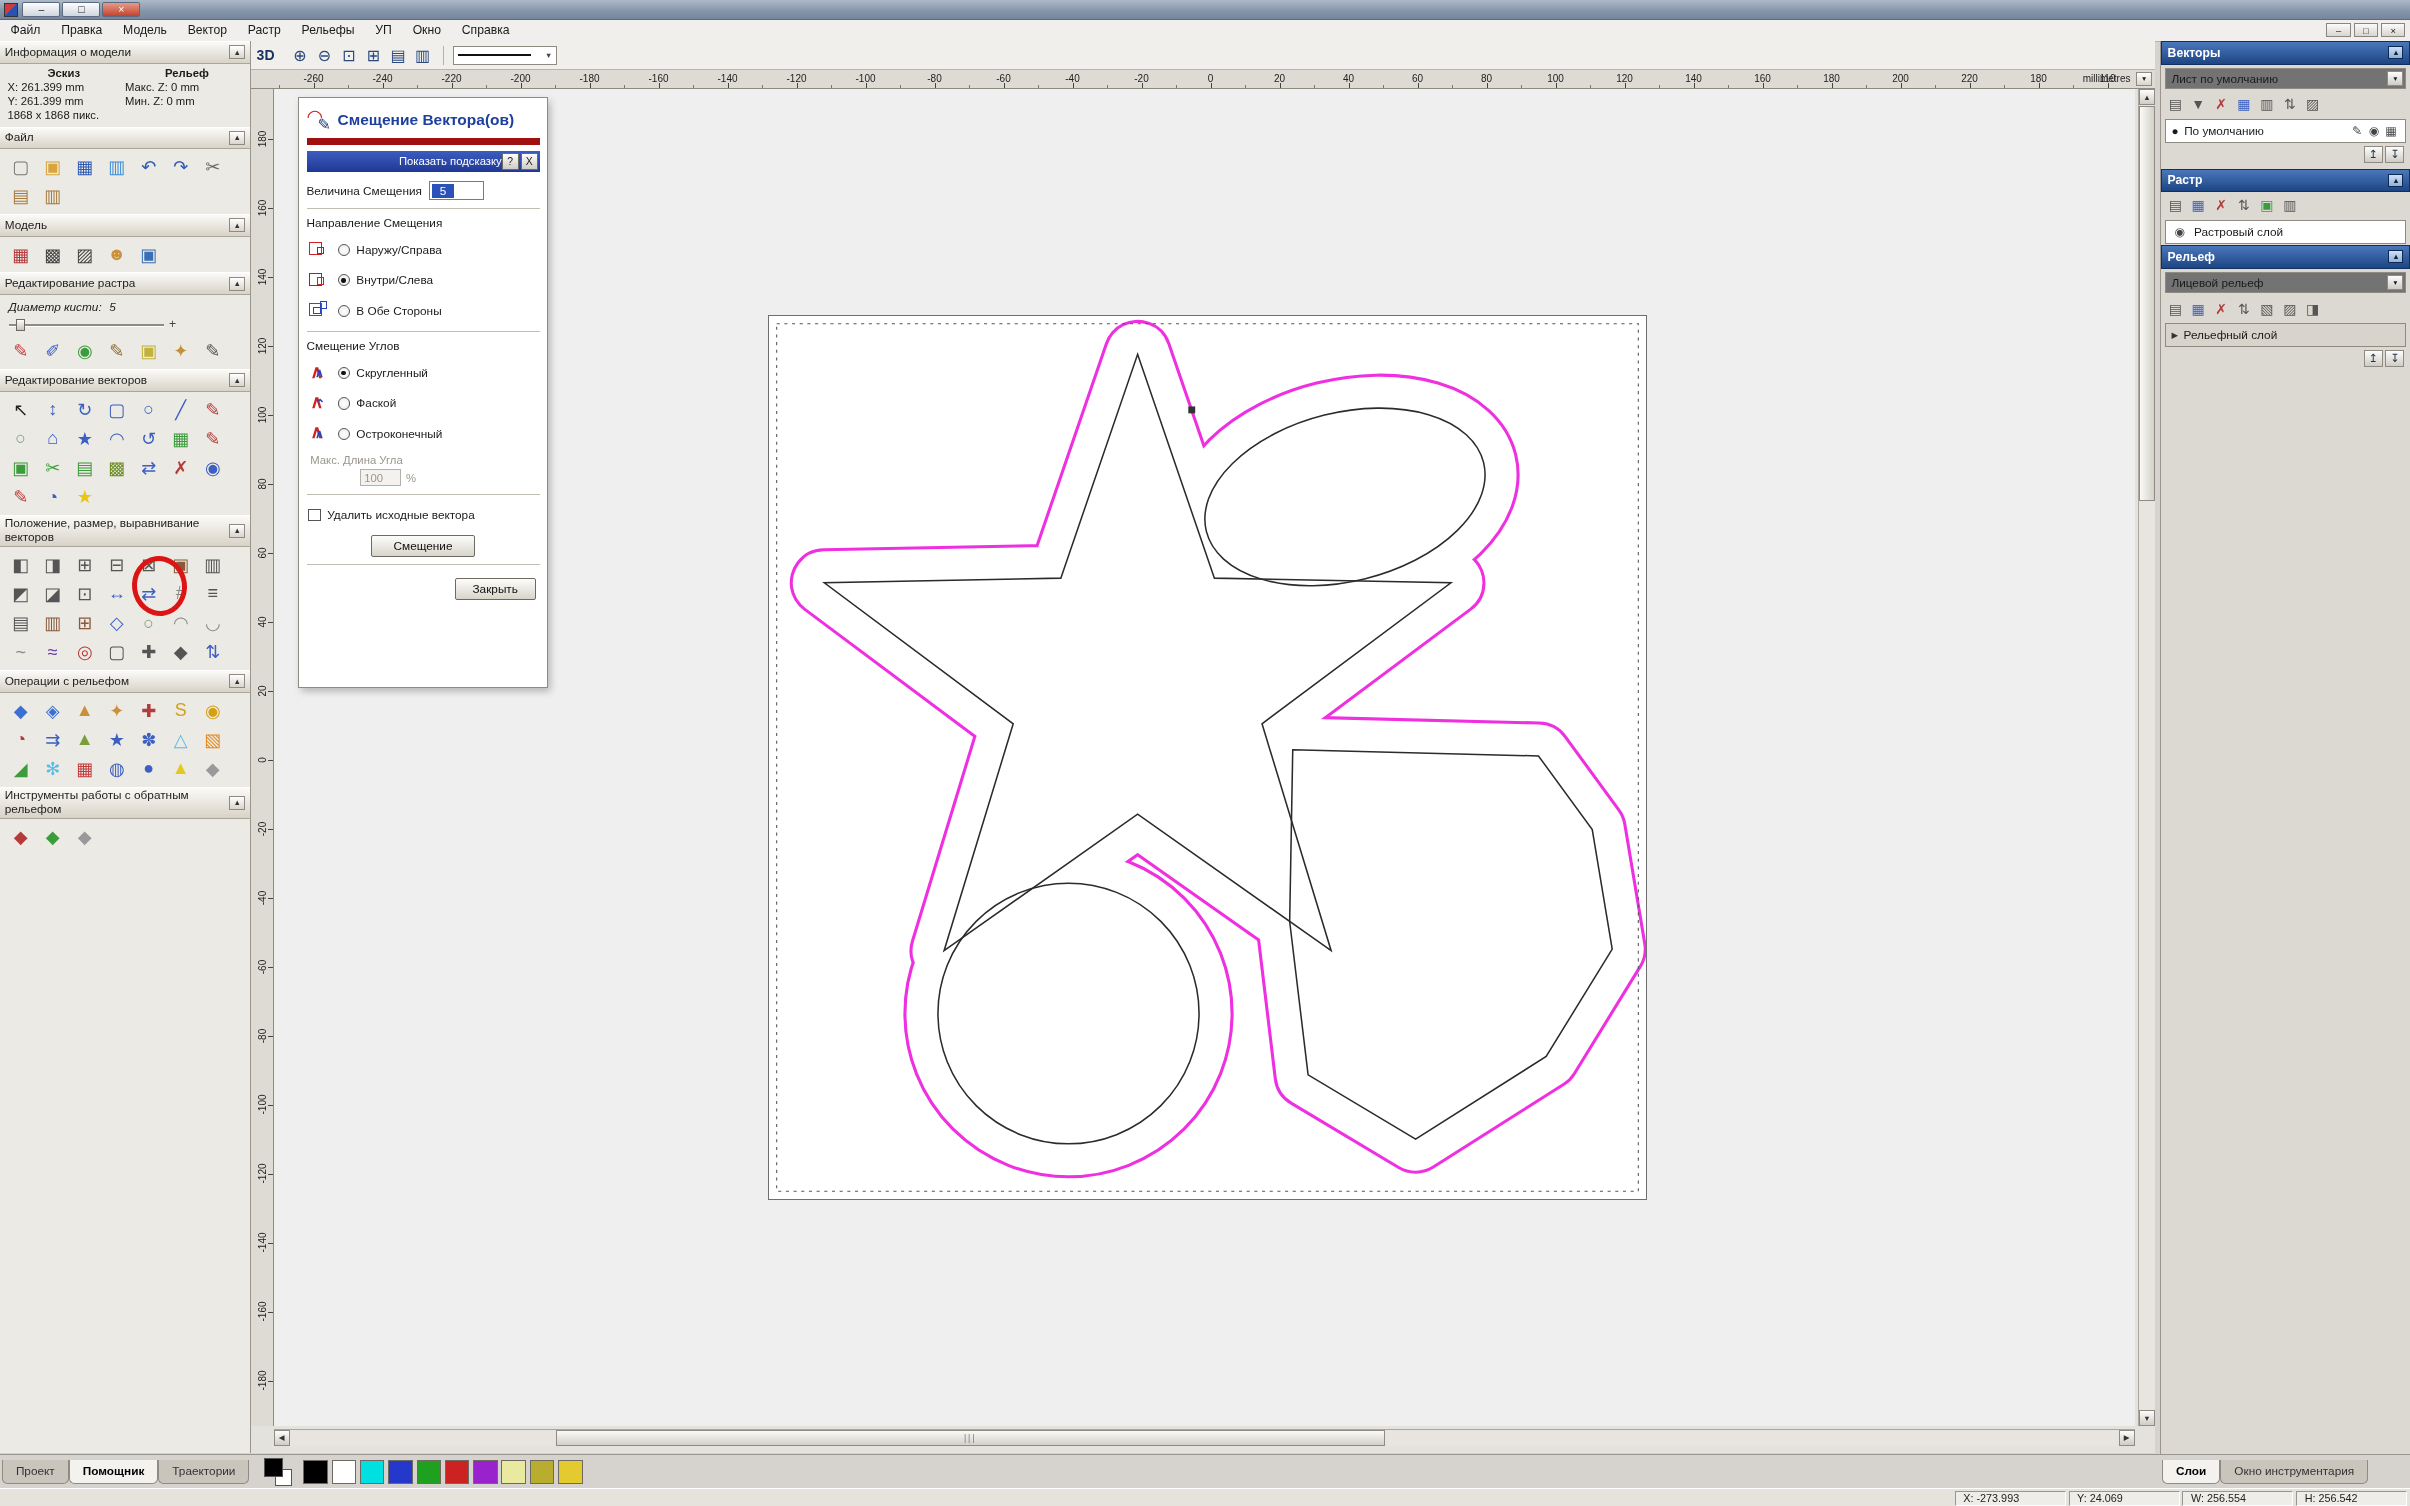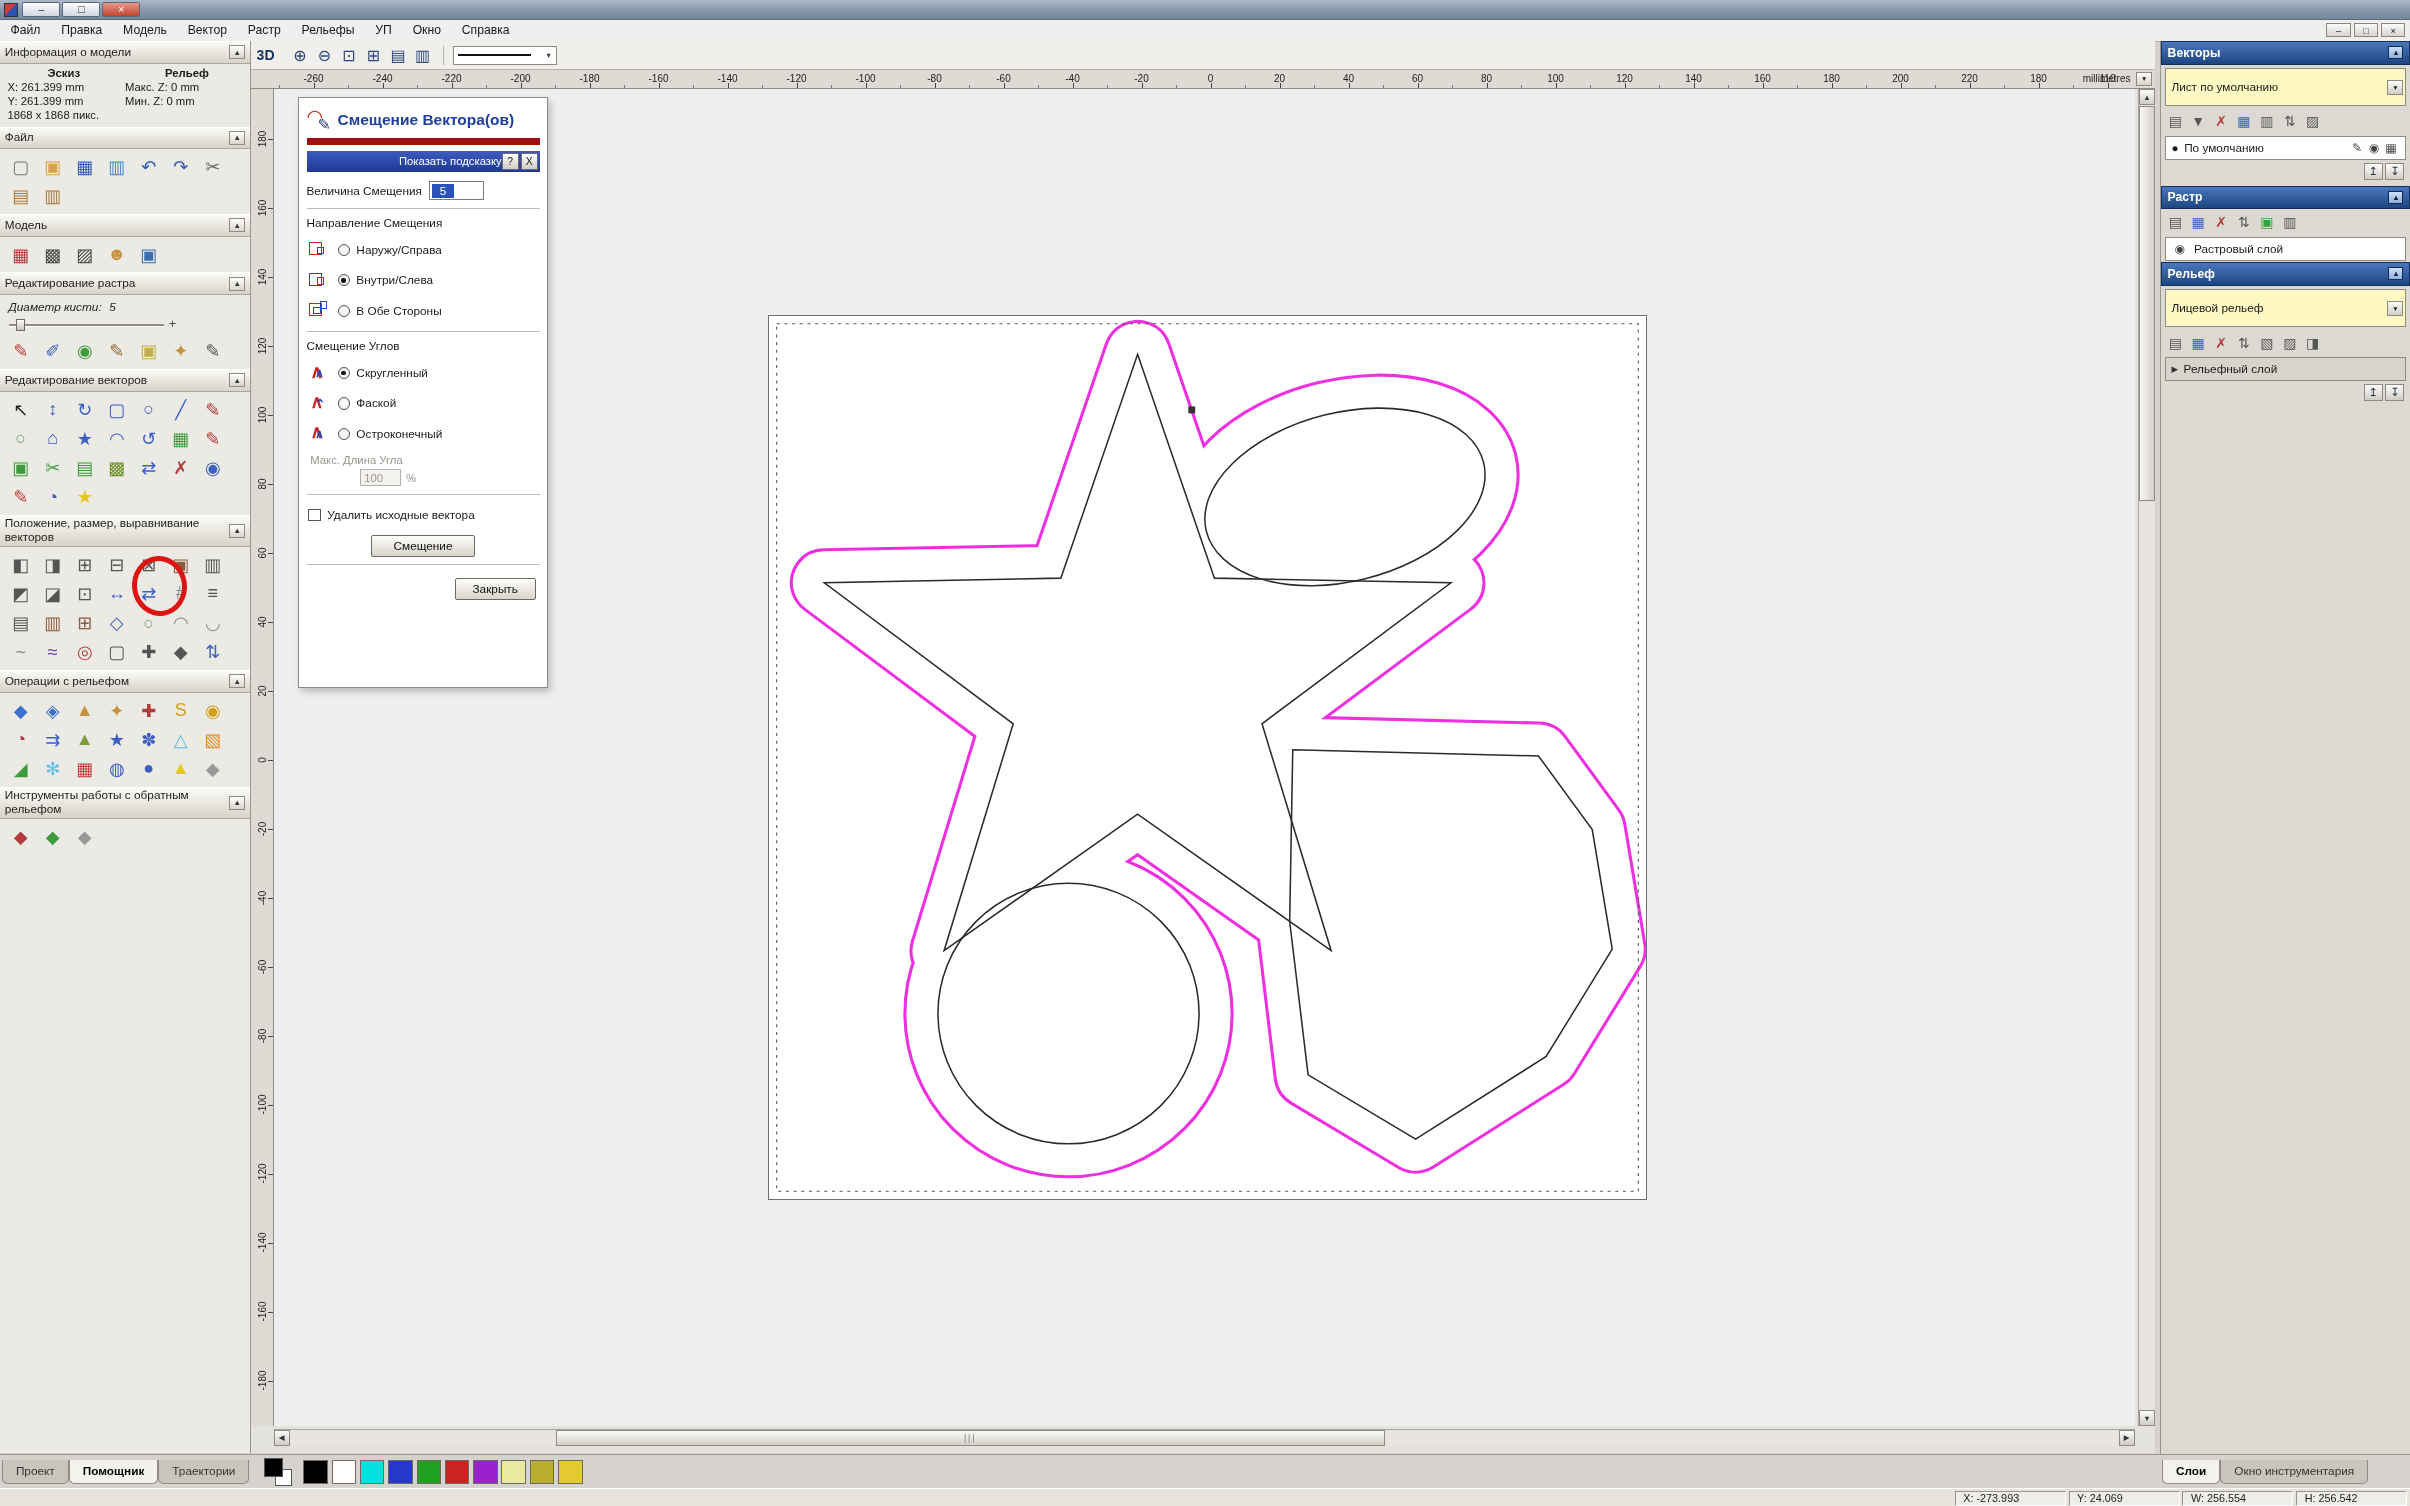--- a/index.html
+++ b/index.html
@@ -87,21 +87,21 @@
   .vscroll .thumb { position:absolute; left:0; top:17px; width:16px; height:395px; background:linear-gradient(90deg,#fafaf8,#d4d0c8); border:0.9px solid #8f8b82; }
   .hscroll { position:absolute; left:22.6px; bottom:7.5px; width:1861px; height:17px; background:#e8e5e0; border-top:0.9px solid #aaa69c; }
   .hscroll .arr { position:absolute; top:0; width:16px; height:16px; background:linear-gradient(#fdfdfd,#cfccc4); border:0.9px solid #8f8b82; font-size:7.5px; display:flex; align-items:center; justify-content:center; color:#333; }
   .hscroll .arr.left { left:0; } .hscroll .arr.right { right:0; }
   .hscroll .thumb { position:absolute; left:282px; top:0; width:829px; height:16px; background:linear-gradient(#fafaf8,#d4d0c8); border:0.9px solid #8f8b82; display:flex; align-items:center; justify-content:center; font-size:8.5px; color:#777; letter-spacing:1.9px; }
 
   
   .right-panel { position:absolute; left:2160px; top:41px; width:250px; height:1446px; background:#dcd9d2; border-left:0.9px solid #9a968e; }
   .rp-header { height:23.5px; background:linear-gradient(#4a77bc,#1d4583); color:#fff; font-weight:bold; font-size:12.2px; display:flex; align-items:center; justify-content:space-between; padding:0 5.6px; border:0.9px solid #10305e; }
   .rp-hdr-btn { width:15px; height:13px; border:0.9px solid #0e2a52; background:linear-gradient(#cfe0f8,#8fb0dd); color:#123; font-size:7.5px; display:flex; align-items:center; justify-content:center; }
-  .rp-combo { margin:3.8px 3.8px 1.9px 3.8px; height:38px; background:#fef9c3; border:0.9px solid #8f8b82; display:flex; align-items:center; justify-content:space-between; padding:0 1.9px 0 5.6px; font-size:11.8px; }
+  .rp-combo { margin:3.8px 3.8px 1.9px 3.8px; height:21px; background:#737373; border:0.9px solid #8f8b82; display:flex; align-items:center; justify-content:space-between; padding:0 1.9px 0 5.6px; font-size:11.8px; }
   .rp-combo .dd { width:16px; height:15px; background:linear-gradient(#fdfdfd,#cfccc4); border:0.9px solid #8f8b82; font-size:7.5px; display:flex; align-items:center; justify-content:center; }
   .rp-tools { display:flex; gap:1.9px; padding:2.8px 3.8px; }
   .rp-tools .ticon { width:21px; height:21px; font-size:14px; border:0.9px solid transparent; }
   .rp-list { margin:0.9px 3.8px; background:#fff; border:0.9px solid #8f8b82; }
   .rp-row { height:22.6px; display:flex; align-items:center; gap:5.6px; padding:0 5.6px; font-size:11.8px; }
   .rp-row.selected { background:#d8d4cc; }
   .rp-row .spacer { flex:1; }
   .rp-row .mini { width:17px; height:17px; display:flex; align-items:center; justify-content:center; font-size:12.2px; color:#444; }
   .rp-arrows { display:flex; justify-content:flex-end; gap:2.8px; padding:1.9px 5.6px 5.6px 3.8px; }
   .rp-arrows .mini { width:19px; height:17px; border:0.9px solid #8f8b82; background:linear-gradient(#fdfdfd,#cfccc4); display:flex; align-items:center; justify-content:center; font-size:11.3px; color:#234; }

